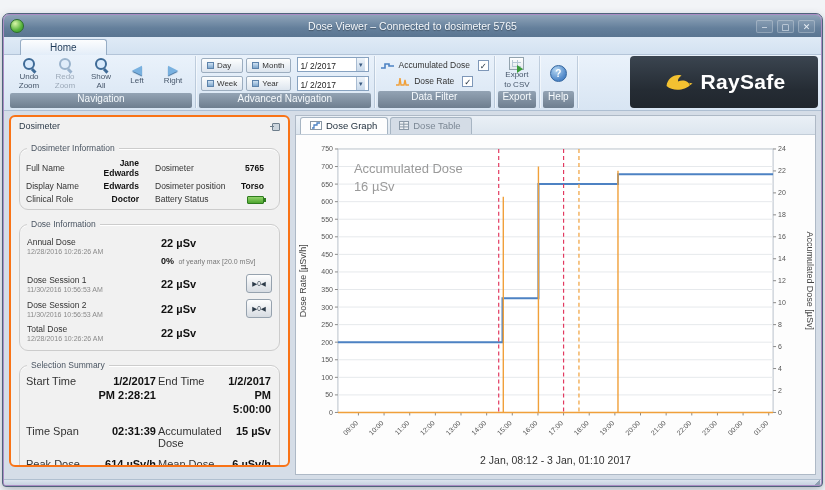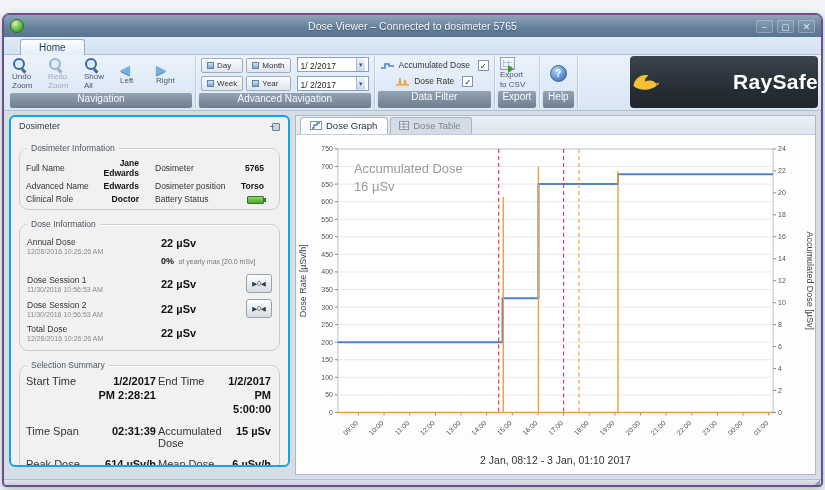--- a/index.html
+++ b/index.html
@@ -1,48 +1,48 @@
 <!DOCTYPE html>
 <html><head>
 <meta charset="utf-8">
 <style>
   * { box-sizing: border-box; margin: 0; padding: 0; }
   html,body { width:825px; height:490px; }
   body { background:#f2f4f7; font-family:"Liberation Sans", sans-serif; overflow:hidden; position:relative; }
 
   .window { position:absolute; left:3px; top:14px; width:819px; height:472px;
-            background:#a21caf; border:1px solid #55688074; outline:1px solid #4f647c;
+            background:#f0abfc; border:1px solid #55688074; outline:1px solid #4f647c;
             border-radius:6px 6px 3px 3px; box-shadow:0 3px 10px rgba(30,45,60,.35); overflow:hidden; }
 
   
   .titlebar { height:22px; background:linear-gradient(#8fa4b9,#647f9b 60%,#5a7591);
               display:flex; align-items:center; padding:0 6px; position:relative; }
   .app-logo { width:14px; height:14px; border-radius:50%; border:1px solid #2c6e2c;
               background:radial-gradient(circle at 35% 30%, #d8f5a8, #57b33c 60%, #2f8f2f); }
   .title { position:absolute; left:0; right:0; text-align:center; font-size:10.5px;
            color:#f4f8fc; text-shadow:0 1px 1px rgba(0,0,0,.35); pointer-events:none; }
   .win-controls { margin-left:auto; display:flex; gap:4px; z-index:2; }
   .wc { width:17px; height:13px; font-size:9px; line-height:12px; text-align:center;
         color:#e9eff6; background:rgba(255,255,255,.08); border:1px solid rgba(255,255,255,.25);
         border-radius:2px; cursor:default; }
 
   
   .tabs-row { height:18px; background:linear-gradient(#dfeaf6,#d3e2f1); position:relative;
               border-bottom:1px solid #b3c4d8; }
-  .home-tab { position:absolute; left:16px; bottom:-1px; padding:2px 18px;
+  .home-tab { position:absolute; left:16px; bottom:-1px; padding:2px 29px;
               background:linear-gradient(#fcfdfe,#e3edf8); border:1px solid #97adc5; border-bottom:none;
               border-radius:3px 3px 0 0; font-size:10px; color:#1f3a58; }
   .ribbon { height:56px; background:linear-gradient(#eaf2fb,#d8e5f3); display:flex;
             align-items:stretch; padding:1px 3px 2px; border-bottom:1px solid #aebfd2; }
   .rgroup { display:flex; flex-direction:column; padding:0 2px;
             border-right:1px solid rgba(130,152,178,.4); box-shadow:1px 0 0 rgba(255,255,255,.55); }
   .rg-content { flex:1; display:flex; align-items:center; gap:2px; padding:1px 3px; }
   .rg-label { height:17px; line-height:11px; font-size:10px; text-align:center; color:#f6fafd;
               background:linear-gradient(#93a3b4,#6e7e8f); border-radius:2px; margin:1px 1px 0; }
-  .big-btn { width:34px; display:flex; flex-direction:column; align-items:flex-start; gap:1px;
+  .big-btn { width:34px; display:flex; flex-direction:column; align-items:center; gap:1px;
              font-size:8px; line-height:1.05; color:#46566a; cursor:default; }
   .big-btn .bl { display:block; }
   .big-btn.disabled { opacity:.45; }
   .mag { position:relative; width:15px; height:15px; }
   .mag::before { content:''; position:absolute; left:1px; top:1px; width:8px; height:8px;
                  border:2px solid #3f6b97; border-radius:50%; background:#d9eafc; }
   .mag::after { content:''; position:absolute; left:11px; top:11px; width:5px; height:2.5px;
                 background:#3f6b97; transform:rotate(45deg); transform-origin:0 0; }
   .nav-arrow { font-size:13px; line-height:13px; color:#79b1e0; text-shadow:0 1px 1px #3f6f9c; }
   .btn-grid { display:grid; grid-template-columns:auto auto; gap:3px; margin-right:4px; }
@@ -62,26 +62,26 @@
   .csv-ico::before { content:''; position:absolute; inset:2px;
         background:repeating-linear-gradient(0deg,#b7c6d4 0 1px,transparent 1px 4px),
                    repeating-linear-gradient(90deg,#b7c6d4 0 1px,transparent 1px 5px); }
   .csv-ico::after { content:''; position:absolute; right:-4px; bottom:-4px;
         border:4px solid transparent; border-left:6px solid #3a9b3a; }
   .help-ico { width:17px; height:17px; border-radius:50%; border:1px solid #33659e; color:#fff;
               background:radial-gradient(circle at 35% 28%, #b4d6f2, #4e86c8 70%); font-size:10px;
               font-weight:bold; display:flex; align-items:center; justify-content:center; }
   .logo-panel { margin-left:auto; width:188px; align-self:stretch; border-radius:4px;
                 background:linear-gradient(#3b4550,#252c34 65%,#20262d); display:flex;
-                align-items:center; justify-content:space-between; gap:8px; }
+                align-items:center; justify-content:center; gap:8px; }
   .logo-text { color:#fff; font-size:21px; font-weight:bold; letter-spacing:.3px; }
 
   
   .main { display:flex; gap:5px; padding:4px 5px; height:368px; background:#d5dde7; }
-  .left-panel { width:281px; min-width:281px; height:352px; border:2px solid #0ea5e9; border-radius:6px;
+  .left-panel { width:281px; min-width:281px; height:352px; border:2px solid #f97316; border-radius:6px;
                 background:#f1f1f1; padding:3px 7px 5px; overflow:hidden; }
   .panel-header { display:flex; align-items:center; font-size:9px; color:#2e3c4a; padding:1px 1px 3px; }
   .pin { margin-left:auto; width:10px; height:9px; position:relative; }
   .pin::before { content:''; position:absolute; right:0; top:1px; width:6px; height:6px;
                  border:1px solid #6e7e8c; background:#ccd5dd; border-radius:1px; }
   .pin::after { content:''; position:absolute; left:0; top:4px; width:4px; height:1px; background:#6e7e8c; }
 
   .groupbox { position:relative; border:1px solid #cccccc; border-radius:9px; margin:14px 1px 0;
               padding:9px 6px 5px; box-shadow:inset 0 1px 0 #fff; }
   .legend { position:absolute; top:-6px; left:7px; background:#f1f1f1; padding:0 4px;
@@ -277,21 +277,21 @@
       </div>
 
       <div class="groupbox">
         <span class="legend">Dosimeter Information</span>
         <div class="info-grid">
           <span class="l">Full Name</span>
           <span class="v">Jane Edwards</span>
           <span class="l">Dosimeter</span>
           <span class="v">5765</span>
 
-          <span class="l">Advanced Name</span>
+          <span class="l">Display Name</span>
           <span class="v">Edwards</span>
           <span class="l">Dosimeter position</span>
           <span class="v">Torso</span>
 
           <span class="l">Clinical Role</span>
           <span class="v">Doctor</span>
           <span class="l">Battery Status</span>
           <span class="v"><span class="battery"></span></span>
         </div>
       </div>

